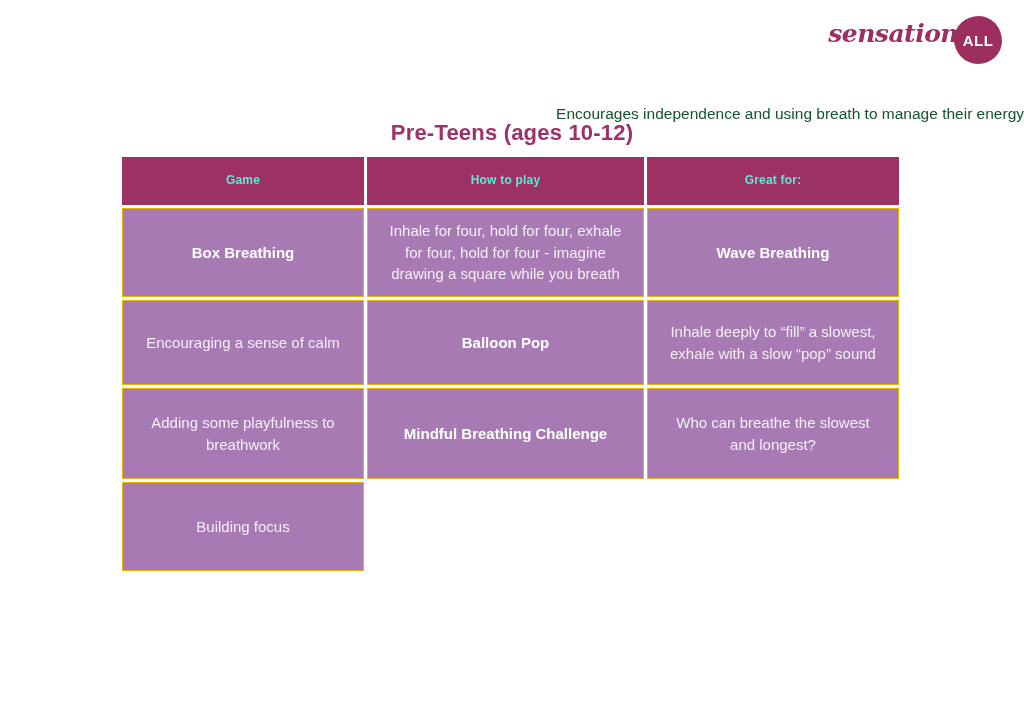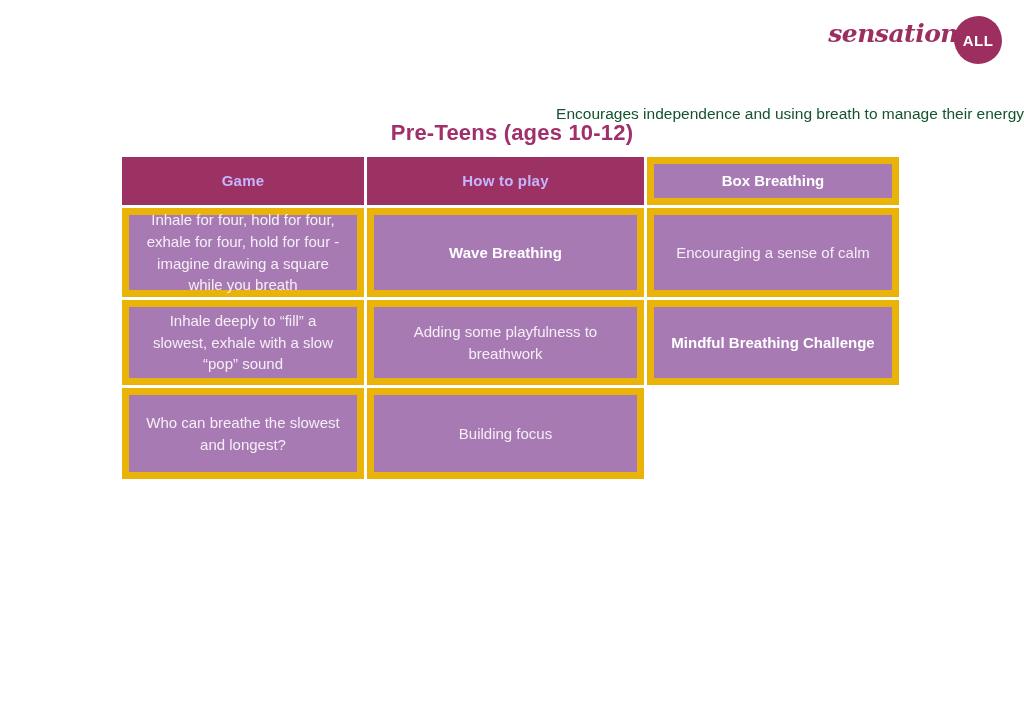--- a/index.html
+++ b/index.html
@@ -82,28 +82,28 @@
   .cell {
     display: flex;
     align-items: center;
     justify-content: center;
     text-align: center;
     padding: 6px 14px;
     line-height: 1.45;
   }
   .cell.head {
     background: #9c3264;
-    color: #c4b5fd;
+    color: #5eead4;
     font-weight: 600;
-    font-size: 15px;
+    font-size: 12px;
     letter-spacing: 0.2px;
   }
   .cell.body {
     background: #a77ab3;
-    border: 7px solid #eab308;
+    border: 1px solid #eab308;
     color: #f6eef7;
     font-size: 15px;
   }
   .cell.body.game-col {
     color: #ffffff;
     font-weight: bold;
   }
 </style>
 </head>
 <body>
@@ -113,27 +113,29 @@
   <span class="logo-badge">ALL</span>
 </div>
 
 <div class="page-title">Pre-Teens (ages 10-12)</div>
 <div class="page-subtitle">Encourages independence and using breath to manage their energy</div>
 
 <div class="games-table">
 
   <div class="cell head">Game</div>
   <div class="cell head">How to play</div>
+  <div class="cell head">Great for:</div>
 
   <div class="cell body game-col">Box Breathing</div>
   <div class="cell body">Inhale for four, hold for four, exhale for four, hold for four - imagine drawing a square while you breath</div>
 
   <div class="cell body game-col">Wave Breathing</div>
   <div class="cell body">Encouraging a sense of calm</div>
 
+  <div class="cell body game-col">Balloon Pop</div>
   <div class="cell body">Inhale deeply to “fill” a slowest, exhale with a slow “pop” sound</div>
   <div class="cell body">Adding some playfulness to breathwork</div>
 
   <div class="cell body game-col">Mindful Breathing Challenge</div>
   <div class="cell body">Who can breathe the slowest and longest?</div>
   <div class="cell body">Building focus</div>
 
 </div>
 
 </body></html>

